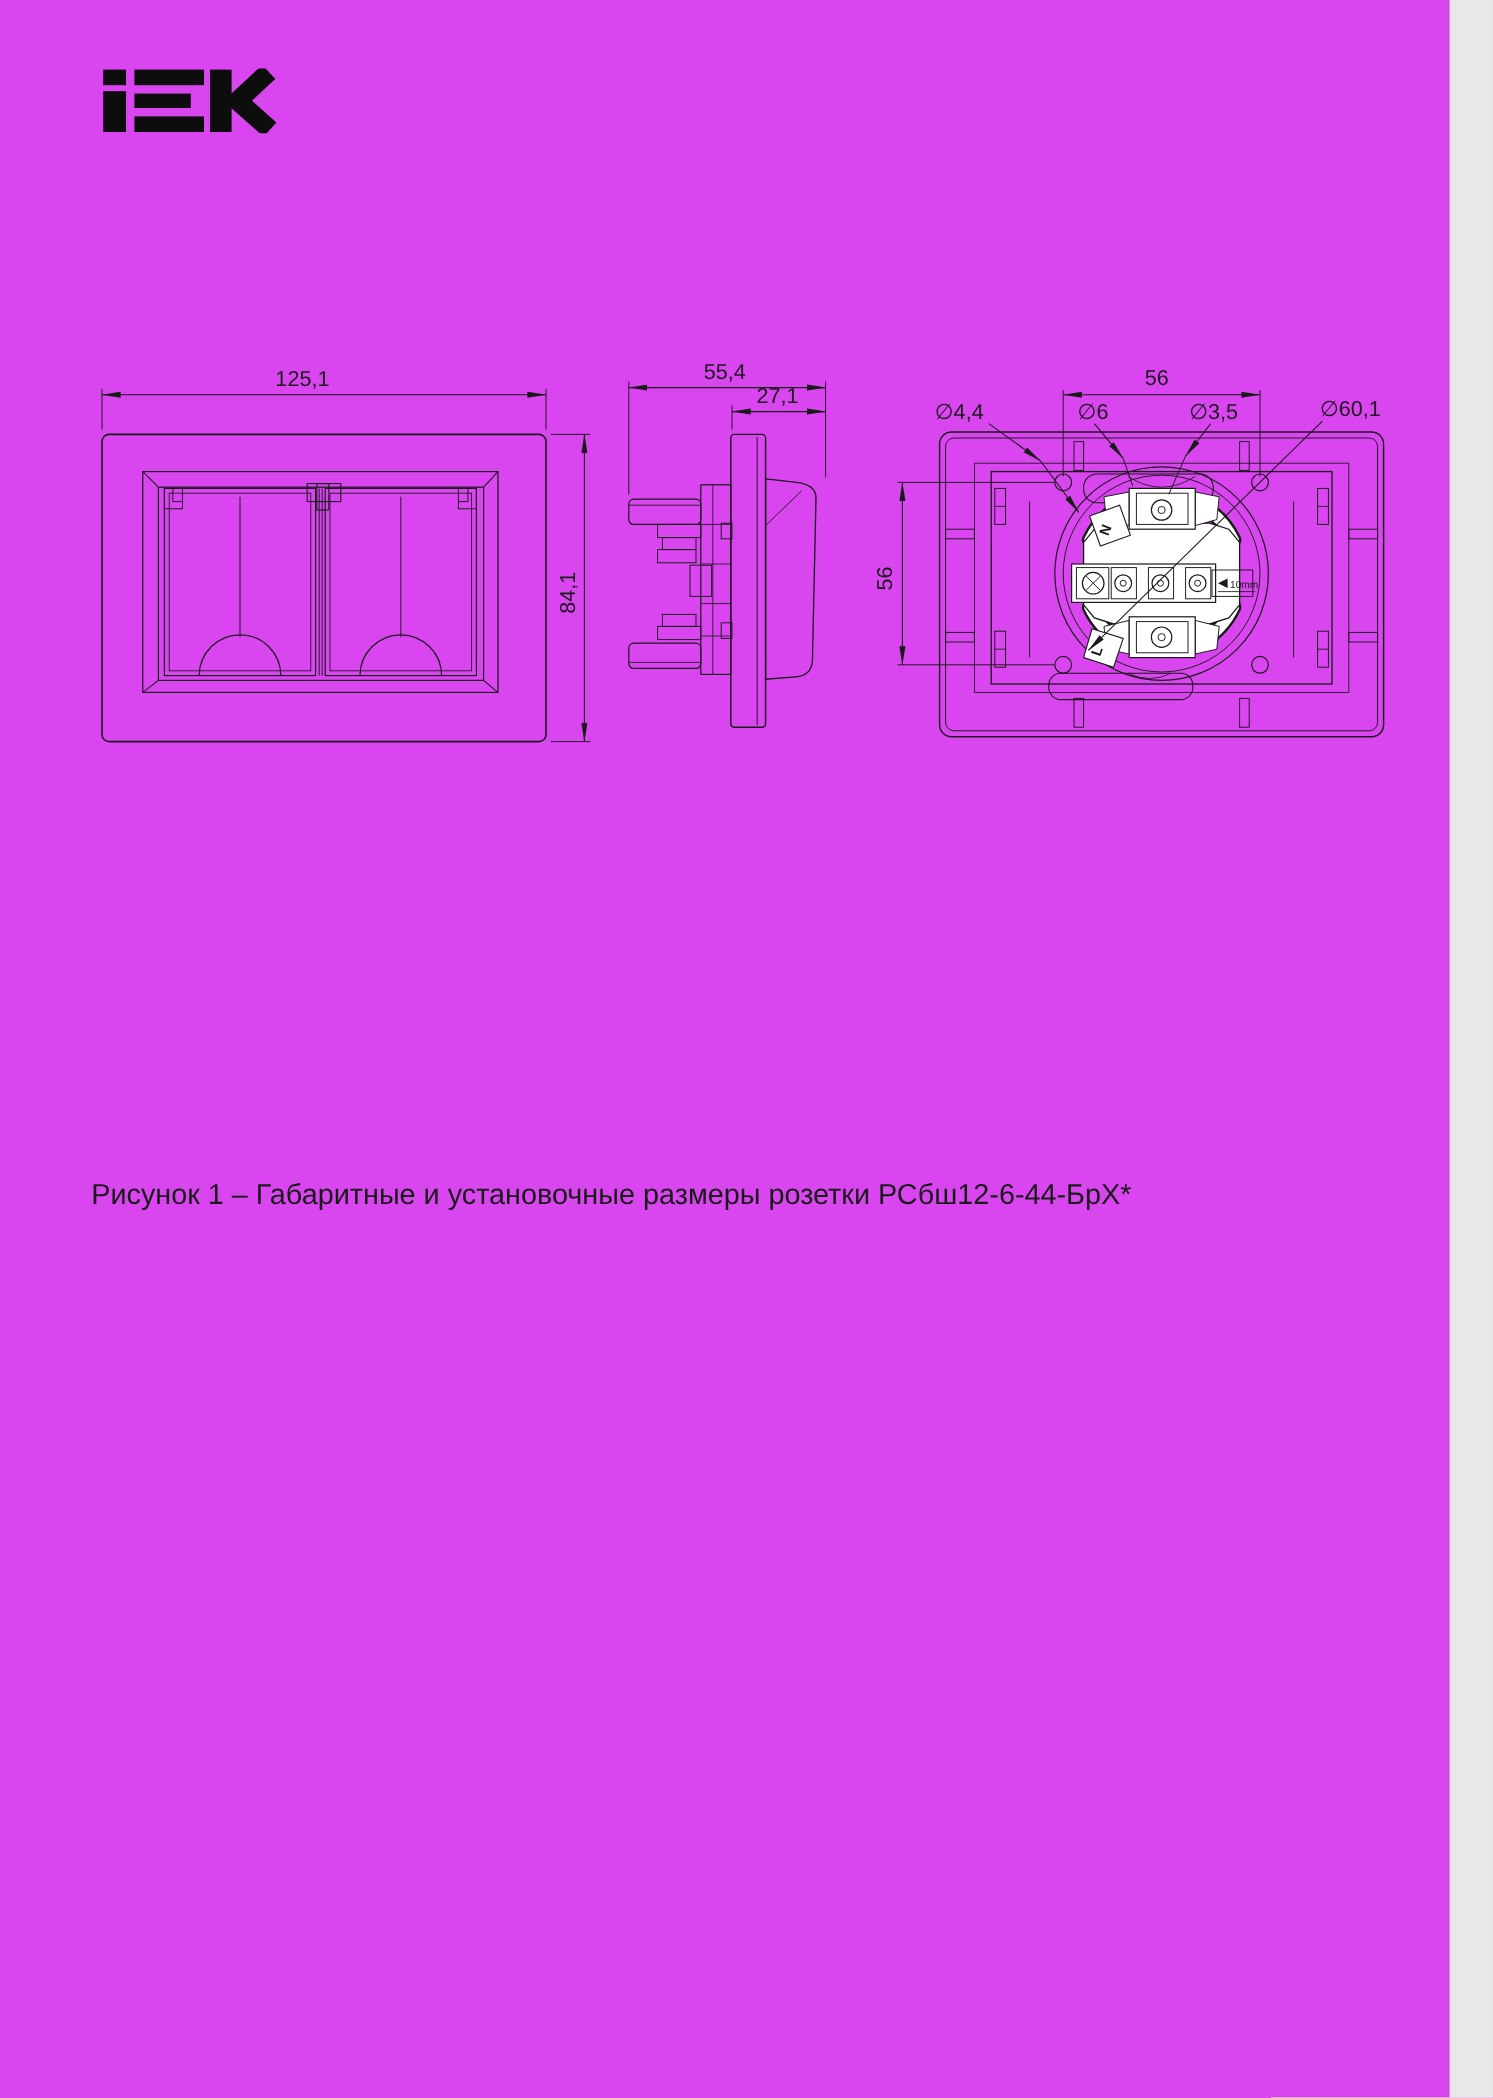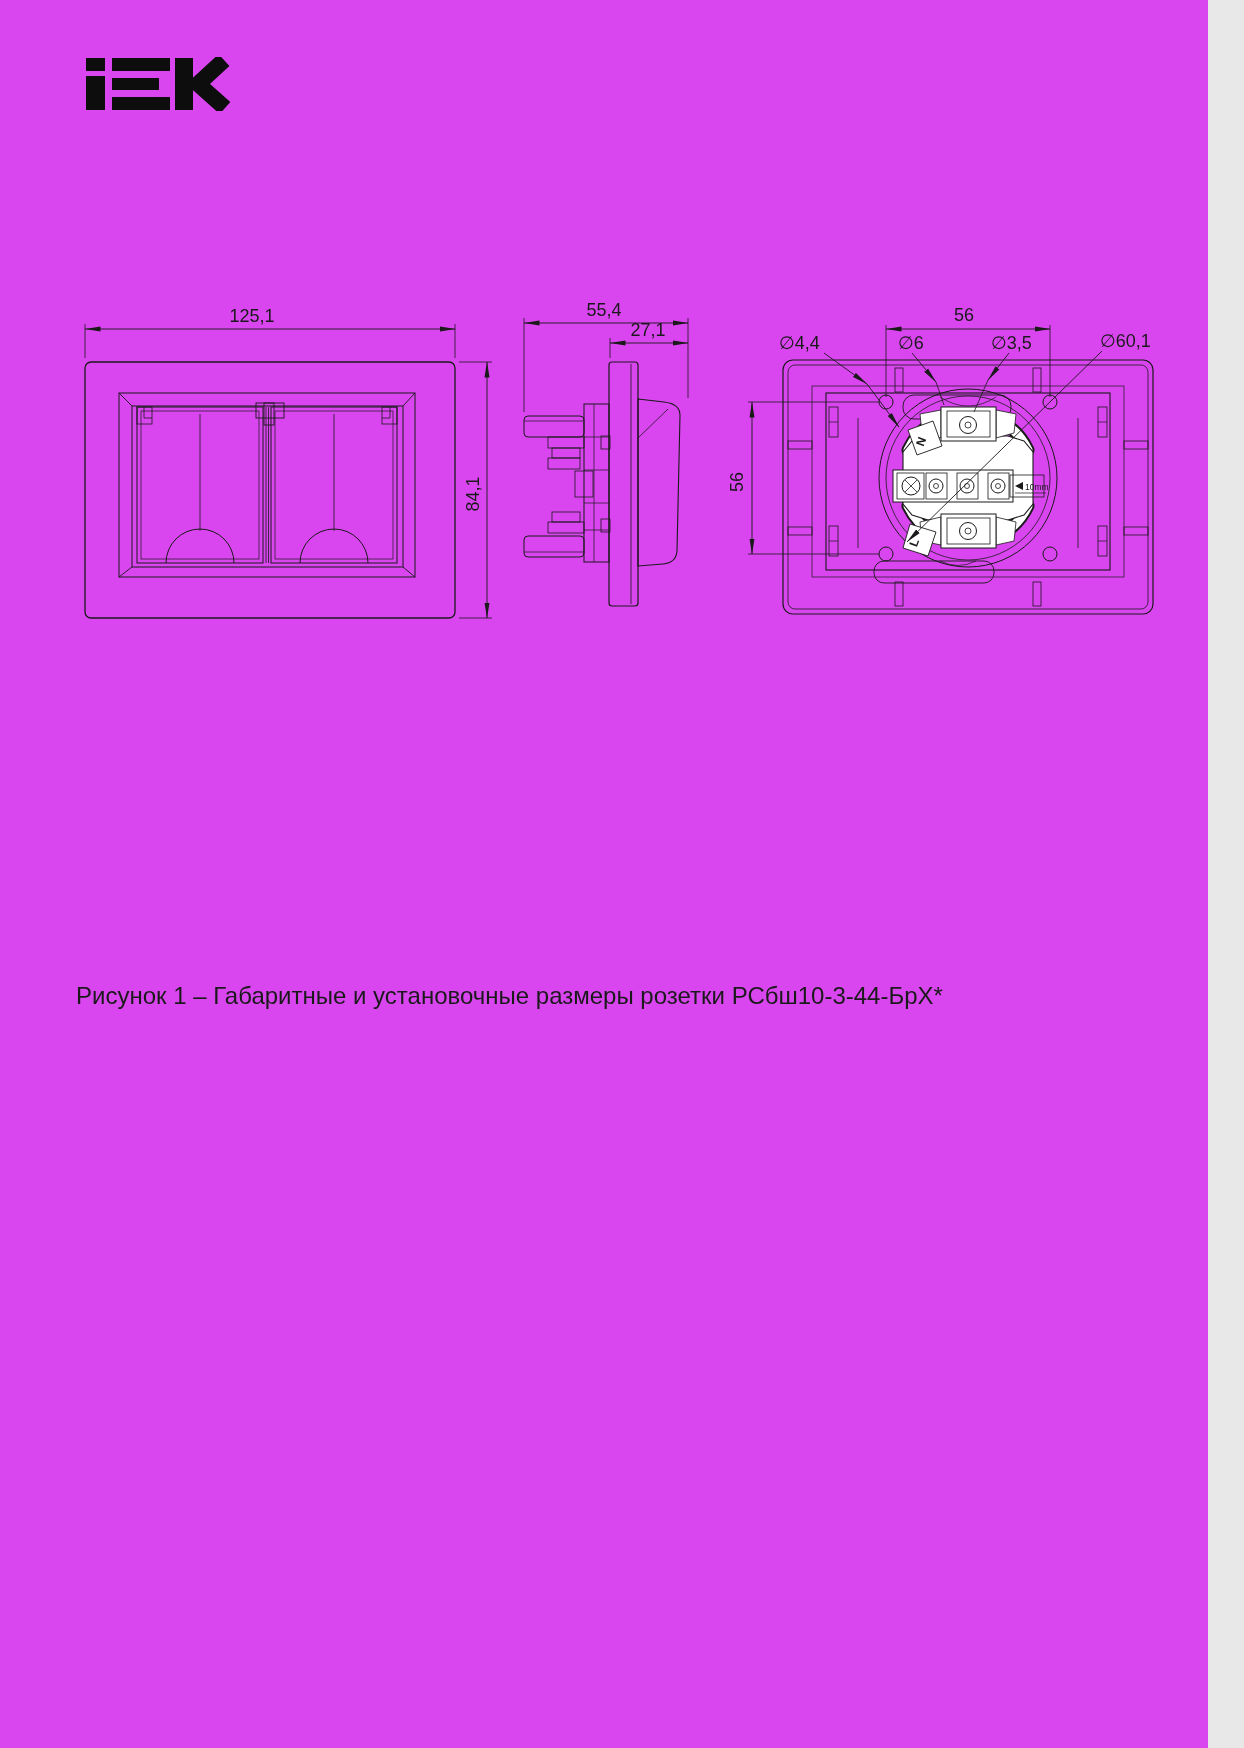--- a/index.html
+++ b/index.html
@@ -252,15 +252,15 @@
     <text class="dimtxt" x="743" y="482" text-anchor="middle" transform="rotate(-90 743 482)">56</text>
     <text class="dimtxt" x="779" y="349">∅4,4</text>
     <text class="dimtxt" x="898" y="349">∅6</text>
     <text class="dimtxt" x="991" y="349">∅3,5</text>
     <text class="dimtxt" x="1100" y="347">∅60,1</text>
     <text class="tinytxt" x="1025" y="490">10mm</text>
     <text class="termtxt" x="925" y="443" text-anchor="middle" transform="rotate(-70 925 443)">N</text>
     <text class="termtxt" x="918" y="544" text-anchor="middle" transform="rotate(-70 918 544)">L</text>
   </svg>
 
-  <div class="caption">Рисунок 1 – Габаритные и установочные размеры розетки РСбш10-3-44-БрХ*</div>
+  <div class="caption">Рисунок 1 – Габаритные и установочные размеры розетки РСбш12-6-44-БрХ*</div>
 
 </div>
 
 </body></html>

